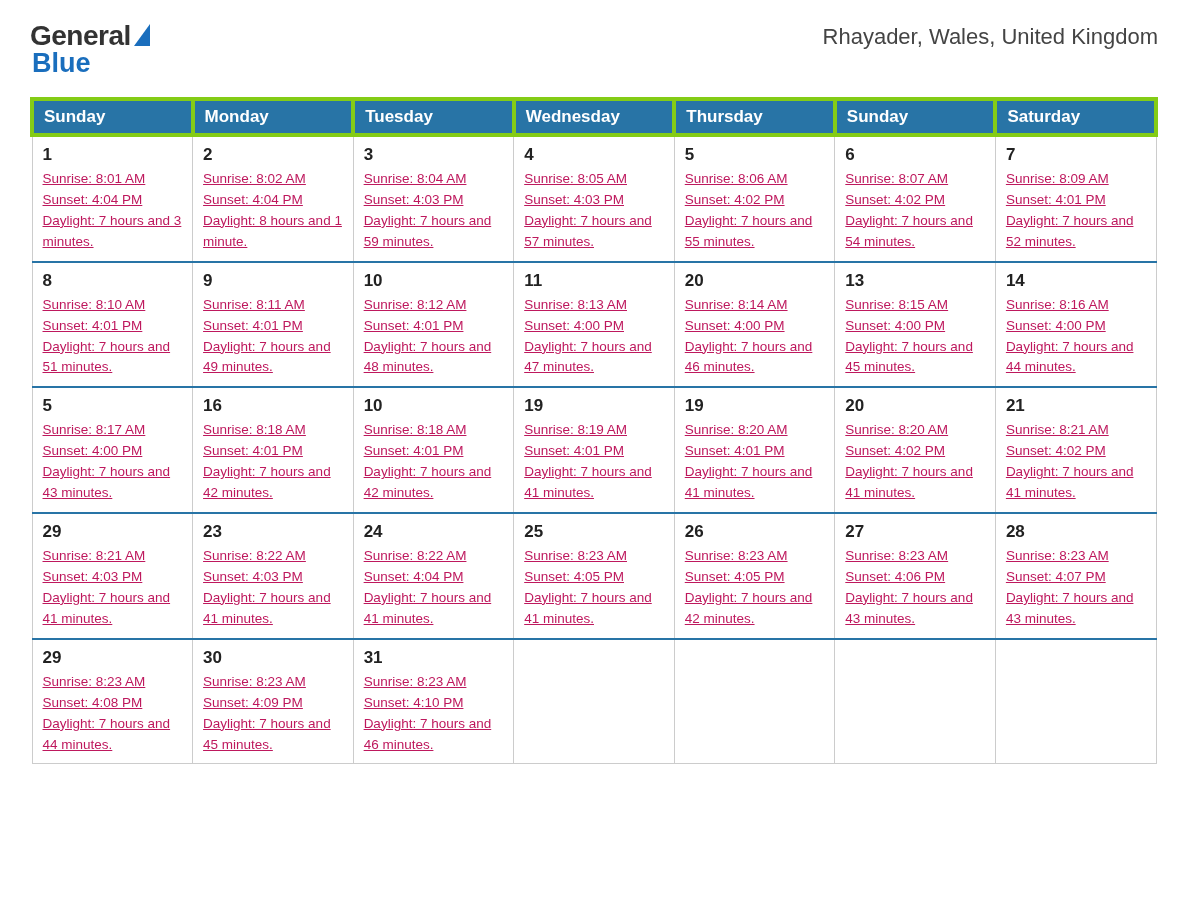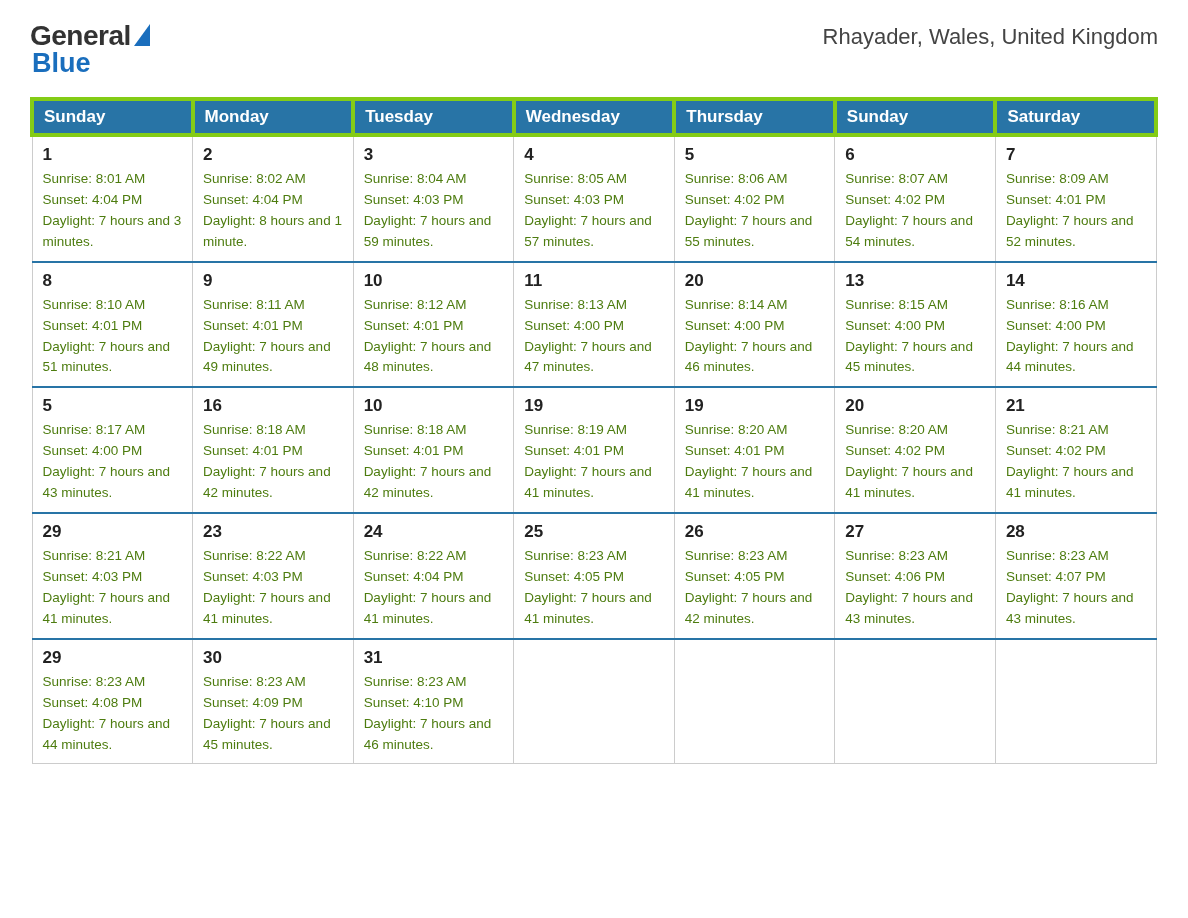--- a/index.html
+++ b/index.html
@@ -87,21 +87,22 @@
     }
     .day-number {
       font-size: 17px;
       font-weight: bold;
       margin-bottom: 4px;
       display: block;
     }
     .day-info {
       font-size: 13.5px;
       line-height: 1.55;
-      color: #4d7c0f;
+      color: #be185d;
+      text-decoration: underline;
     }
     tbody tr {
       border-top: 2px solid #2874a6;
     }
     tbody tr:first-child {
       border-top: none;
     }
   </style>
 </head>
 <body>

